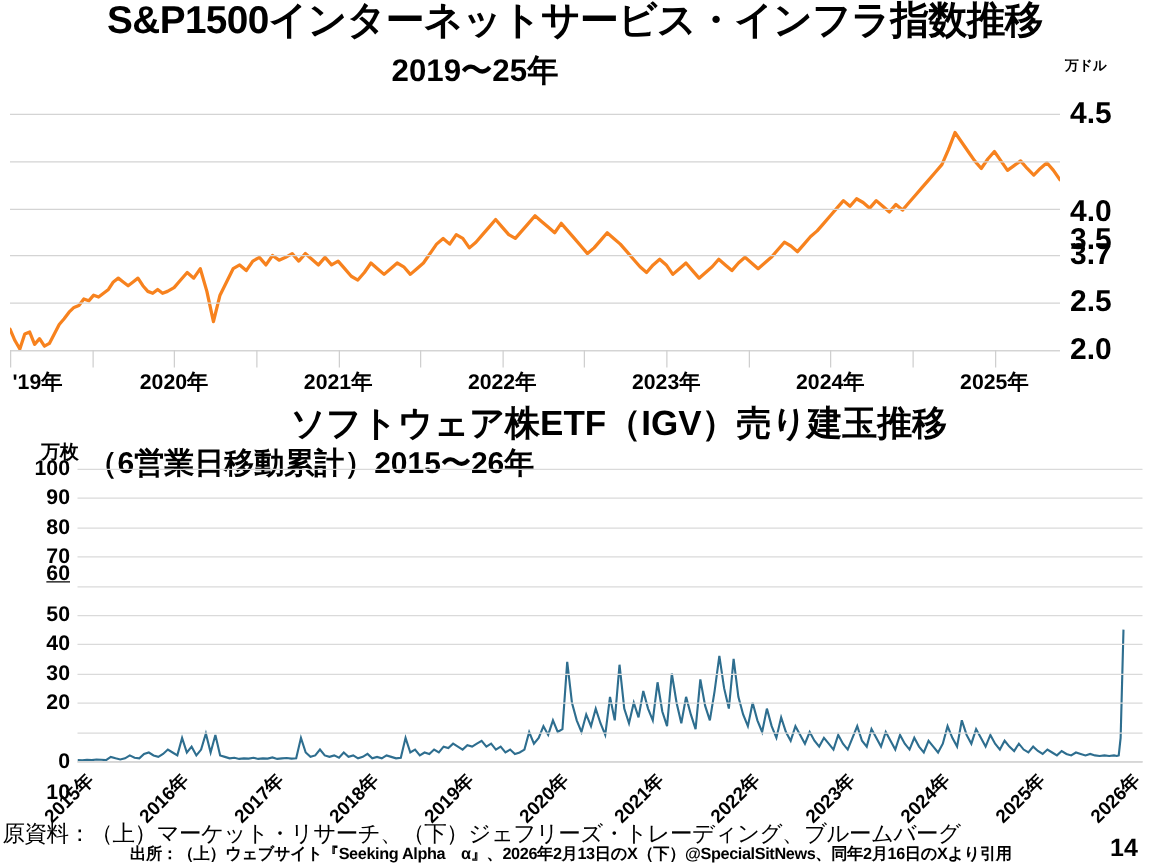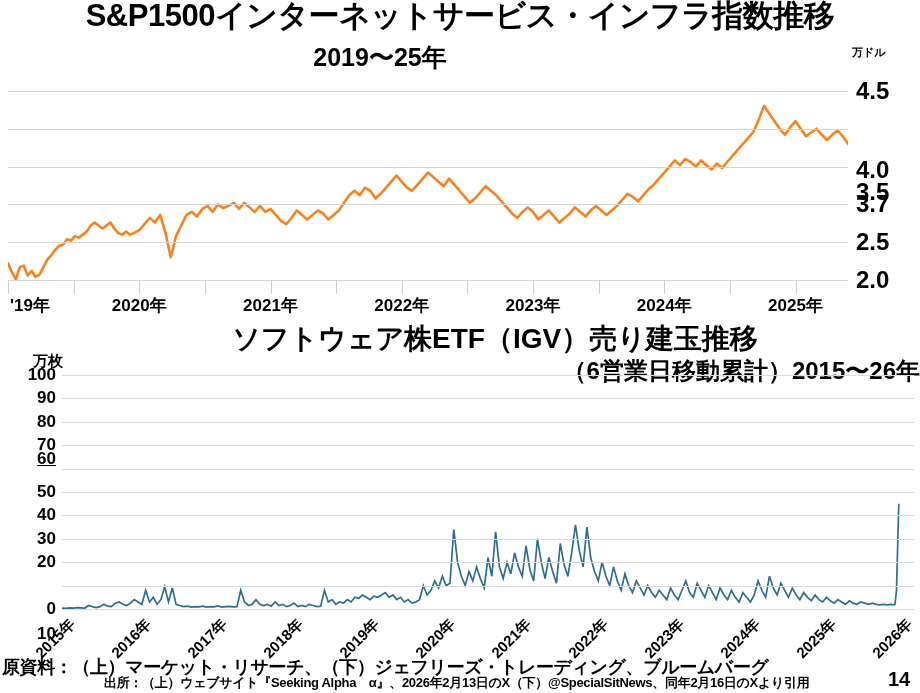--- a/index.html
+++ b/index.html
@@ -112,21 +112,21 @@
     font-size: 28px;
     font-weight: bold;
     line-height: 34px;
     white-space: nowrap;
   }
   #bot-subtitle {
     position: absolute;
     top: 356px;
     left: 70px;
     width: 850px;
-    text-align: right;
+    text-align: left;
     font-size: 24px;
     font-weight: bold;
     line-height: 30px;
     white-space: nowrap;
   }
   #bot-unit {
     position: absolute;
     top: 352px;
     left: 33px;
     font-size: 15px;
@@ -183,21 +183,21 @@
     transform: rotate(-45deg);
     text-align: right;
   }
 
   
   #footer-main {
     position: absolute;
     top: 655px;
     left: 2px;
     font-size: 18px;
-    font-weight: bold;
+    font-weight: normal;
     white-space: nowrap;
     letter-spacing: -0.4px;
   }
   #footer-sub {
     position: absolute;
     top: 674px;
     left: 104px;
     font-size: 13px;
     font-weight: bold;
     white-space: nowrap;

